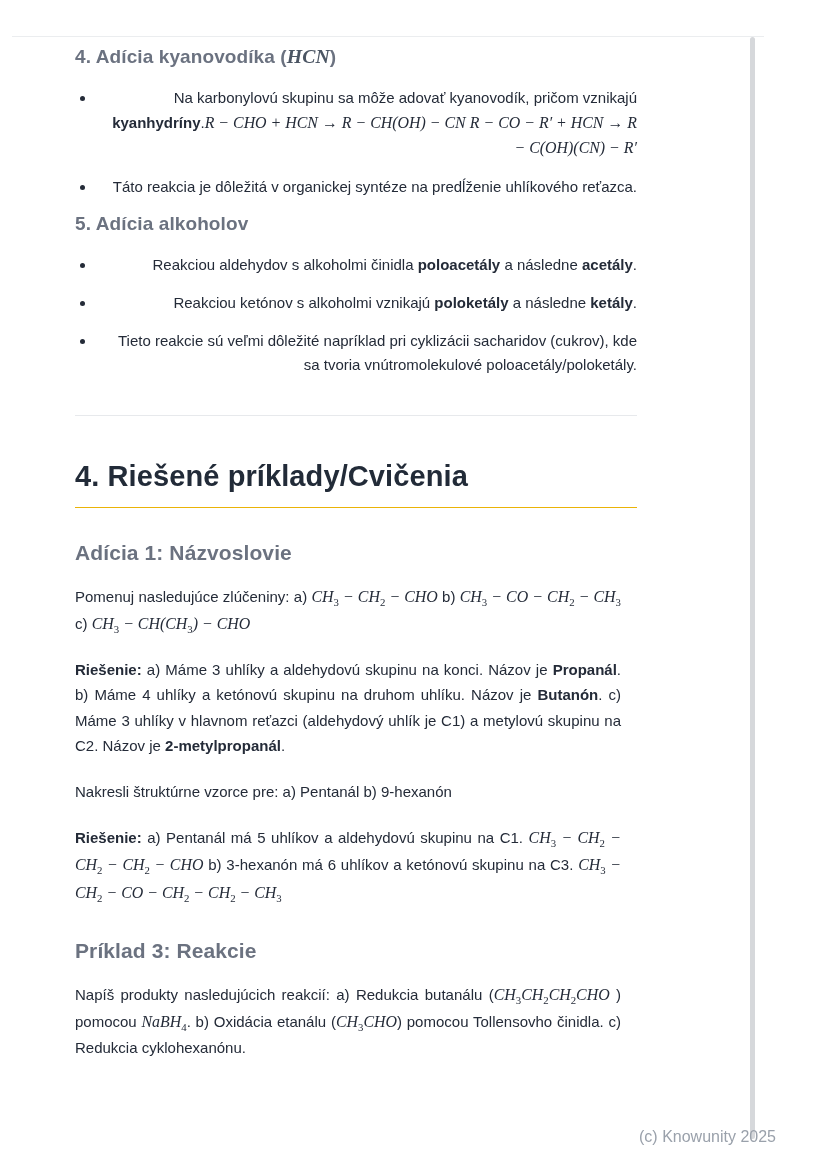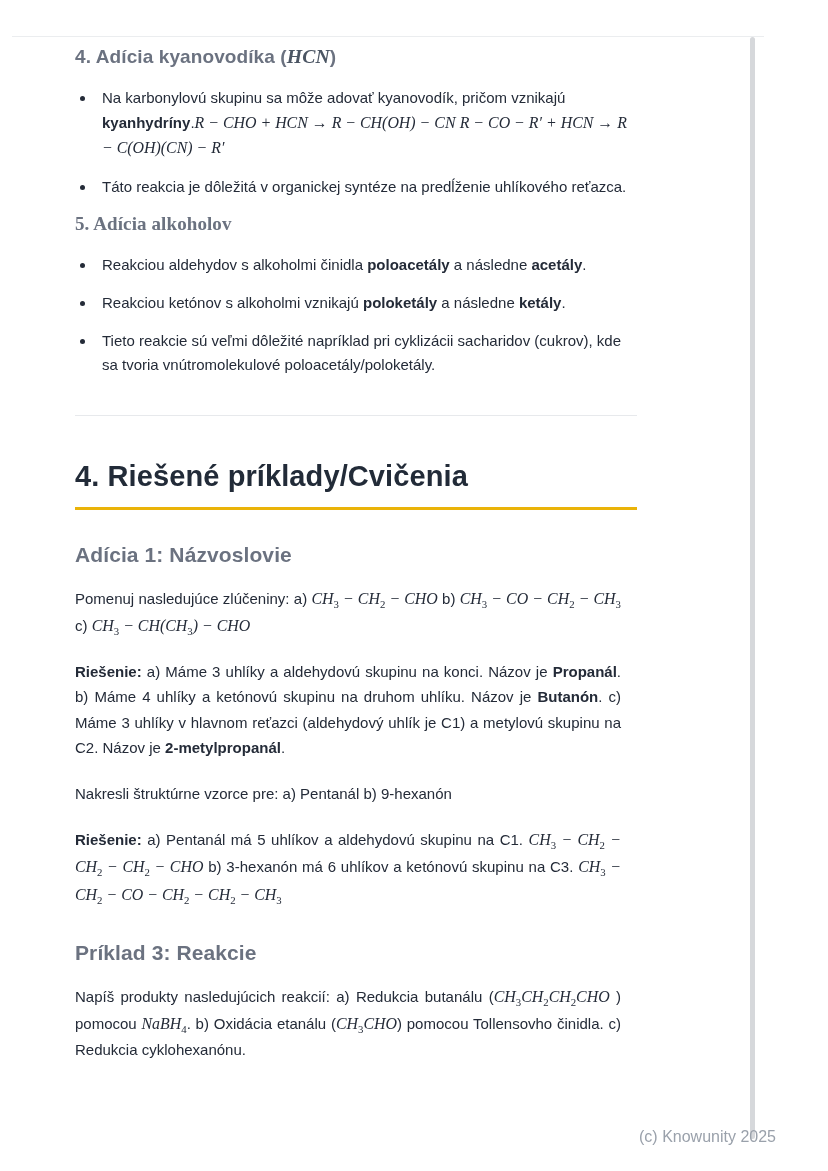--- a/index.html
+++ b/index.html
@@ -31,36 +31,36 @@
     background:var(--c-scrollbar);border-radius:3px;
   }
   .content{
     position:absolute;top:45px;left:75px;width:562px;
   }
   h3.section-heading{
     font-size:19px;font-weight:700;color:var(--c-heading);
     margin:0 0 18px 0;letter-spacing:0.1px;
   }
   h3.section-heading + ul{margin-top:0;}
-  h3.spaced{font-family:Liberation Serif, serif;}
+  h3.spaced{}
   ul.bullet-list{
     margin:0 0 10px 0;padding-left:21px;
   }
   ul.bullet-list li{
     margin:0 0 14px 0;padding-left:6px;
-    font-size:15px;line-height:1.6;
+    font-size:15px;line-height:1.6;text-align:right;
   }
   hr.divider{
     border:none;border-top:1px solid var(--c-rule);
     margin:38px 0 0 0;
   }
   h1.main-title{
     font-size:29px;font-weight:800;color:var(--c-title);
     margin:44px 0 0 0;padding-bottom:14px;
-    border-bottom:3px solid #eab308;
+    border-bottom:1px solid #eab308;
     letter-spacing:0.1px;
   }
   h2.example-title{
     font-size:21px;font-weight:700;color:var(--c-heading);
     margin:33px 0 18px 0;letter-spacing:0.1px;
   }
   p.paragraph{
     font-size:15px;line-height:1.7;margin:0 16px 20px 0;
     text-align:justify;
   }

